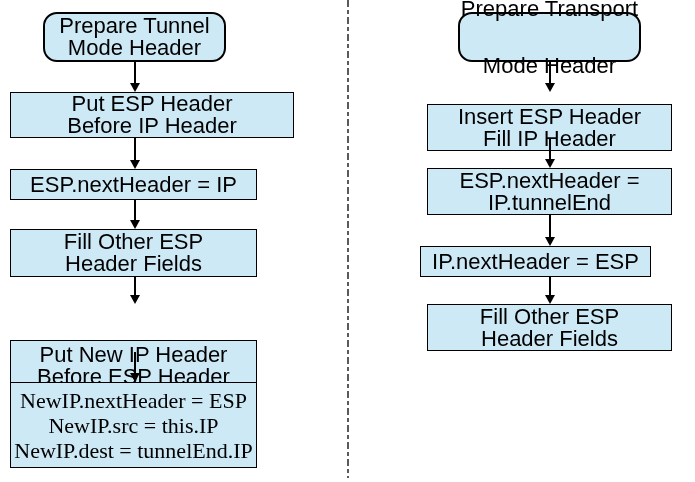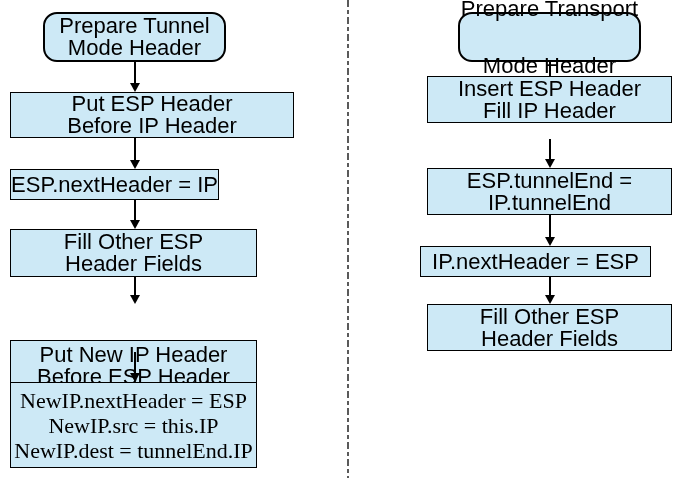--- a/index.html
+++ b/index.html
@@ -82,21 +82,21 @@
   <div class="node" style="left:10px; top:92px; width:284px; height:46px;">
     <span>Put ESP Header</span>
     <span>Before IP Header</span>
   </div>
 
   <div class="arrow" style="left:129px; top:138px; height:31px;">
     <div class="shaft"></div>
     <div class="head"></div>
   </div>
 
-  <div class="node" style="left:10px; top:169px; width:209px; height:31px;">
+  <div class="node" style="left:10px; top:169px; width:247px; height:31px;">
     <span>ESP.nextHeader = IP</span>
   </div>
 
   <div class="arrow" style="left:129px; top:200px; height:29px;">
     <div class="shaft"></div>
     <div class="head"></div>
   </div>
 
   <div class="node" style="left:10px; top:229px; width:247px; height:48px;">
     <span>Fill Other ESP</span>
@@ -127,32 +127,32 @@
   <div class="node rounded" style="left:458px; top:12px; width:183px; height:50px;gap:35px;">
     <span>Prepare Transport</span>
     <span>Mode Header</span>
   </div>
 
   <div class="arrow" style="left:544px; top:62px; height:30px;">
     <div class="shaft"></div>
     <div class="head"></div>
   </div>
 
-  <div class="node" style="left:427px; top:76px; width:245px; height:47px;">
+  <div class="node" style="left:427px; top:104px; width:245px; height:47px;">
     <span>Insert ESP Header</span>
     <span>Fill IP Header</span>
   </div>
 
   <div class="arrow" style="left:544px; top:139px; height:29px;">
     <div class="shaft"></div>
     <div class="head"></div>
   </div>
 
   <div class="node" style="left:427px; top:168px; width:245px; height:47px;">
-    <span>ESP.tunnelEnd =</span>
+    <span>ESP.nextHeader =</span>
     <span>IP.tunnelEnd</span>
   </div>
 
   <div class="arrow" style="left:544px; top:215px; height:31px;">
     <div class="shaft"></div>
     <div class="head"></div>
   </div>
 
   <div class="node" style="left:420px; top:246px; width:231px; height:31px;">
     <span>IP.nextHeader = ESP</span>

